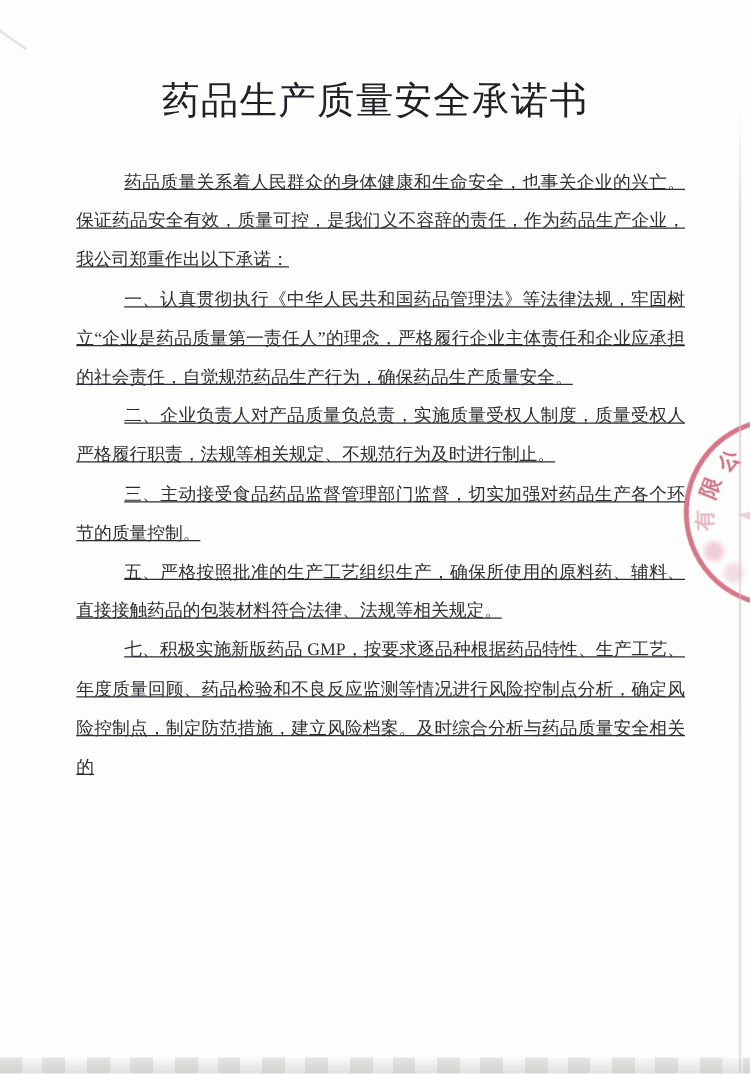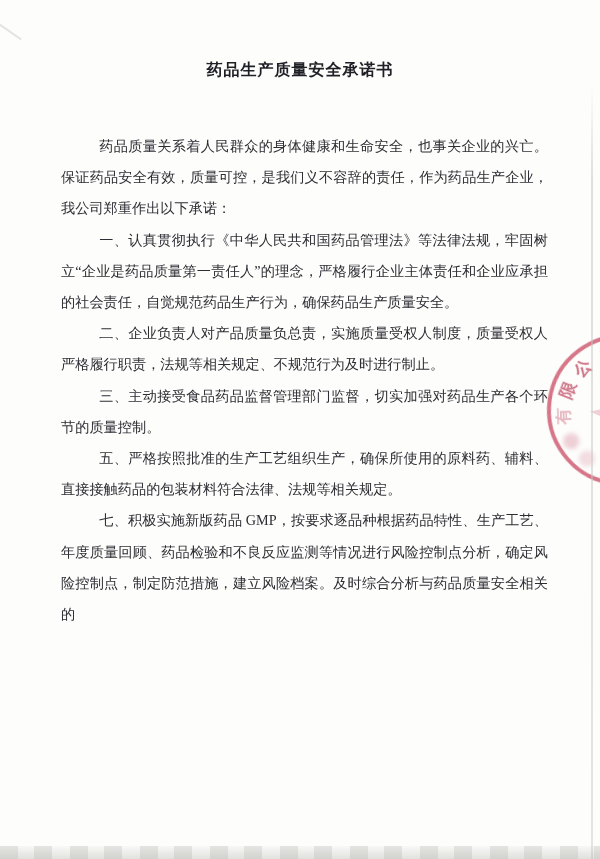--- a/index.html
+++ b/index.html
@@ -13,30 +13,31 @@
     background:#fdfdfc;
   }
   
   .corner-scratch{
     position:absolute;left:-6px;top:30px;width:30px;height:2px;
     background:#dcdcd8;transform:rotate(35deg);border-radius:2px;
     opacity:.8;
   }
   .title{
     position:absolute;left:0;top:60px;width:600px;margin:0;
-    text-align:center;font-size:16px;font-weight:700;
+    text-align:center;font-size:30px;font-weight:400;
     letter-spacing:1px;color:#1f1f26;
   }
   .body-text{
     position:absolute;left:61px;top:131px;width:487px;
     color:#2d2d33;font-size:14.2px;line-height:31.2px;
   }
   .body-text p{
     margin:0;text-align:justify;text-indent:2.7em;
     word-break:break-all;
+    text-decoration:underline;
   }
   
   .stamp{position:absolute;left:627px;top:414px;width:0;height:0;}
   .seal-ring{
     position:absolute;left:-80px;top:-80px;width:152px;height:152px;
     border:4px solid rgba(202,74,98,.75);border-radius:50%;
     box-sizing:border-box;filter:blur(.5px);
     transform:rotate(8deg);
   }
   .seal-star{

